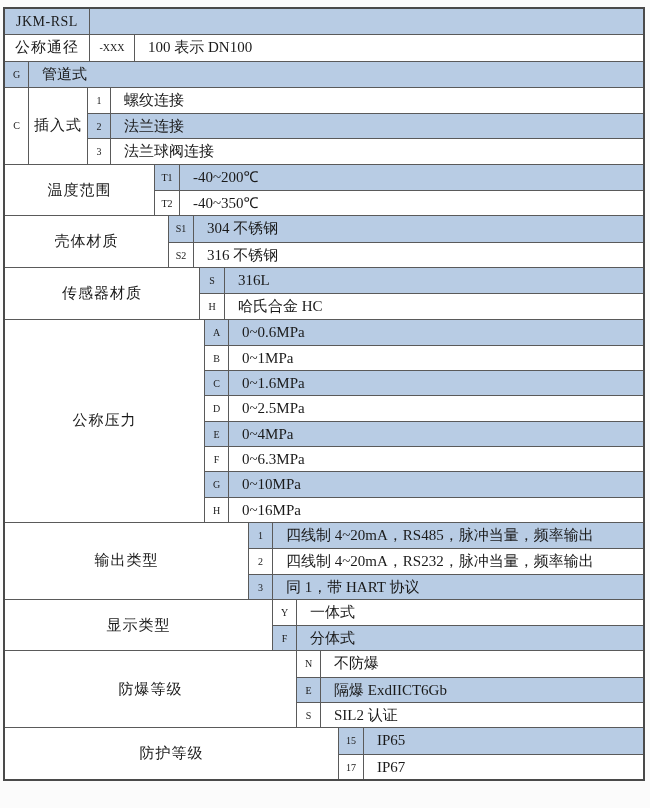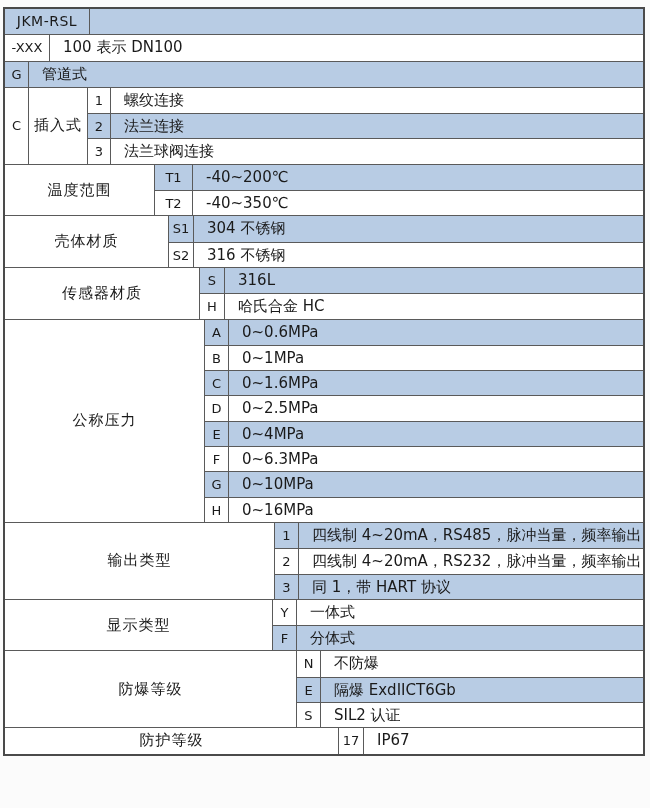--- a/index.html
+++ b/index.html
@@ -17,20 +17,21 @@
     font-family:"DejaVu Sans","Liberation Sans",sans-serif;
     font-size:15px;
     position:relative;
   }
   .table{
     position:absolute;
     left:3px; top:7px;
     width:642px;
     background:#bef264;
     border:2px solid var(--obd);
+    font-family:Liberation Serif, serif;
   }
   .row{display:flex;height:25.3px;line-height:25.2px;background:#fff}
   .row.hl{background:var(--hl)}
   .hdr .hdrmodel{
     width:85px;
     border-right:1px solid var(--bd);
     text-align:center;
     font-size:14px;
     letter-spacing:.5px;
   }
@@ -47,21 +48,21 @@
     border-right:1px solid var(--bd);
     letter-spacing:1px;
     background:#fff;
     flex-shrink:0;
   }
   .body{flex:1;min-width:0;display:flex;flex-direction:column}
   .body>*+*{border-top:1px solid var(--bd)}
   .code,.scode{
     border-right:1px solid var(--bd);
     text-align:center;
-    font-size:13px;
+    font-size:10px;
     flex-shrink:0;
   }
   .val{
     flex:1;min-width:0;
     padding-left:13px;
     white-space:nowrap;
     overflow:hidden;
   }
   .rowgroup{display:flex;background:#fff}
   .rowgroup>.code,.grp{
@@ -72,39 +73,40 @@
     border-right:1px solid var(--bd);
     letter-spacing:1px;
     flex-shrink:0;
   }
   .subrows{flex:1;min-width:0;display:flex;flex-direction:column}
   .subrows>*+*{border-top:1px solid var(--bd)}
 
   
   .sec0 .lbl{width:85px}  .sec0 .code{width:45px}
   .sec1 .lbl{width:127px} .sec1 .code{width:24px} .sec1 .grp{width:59px} .sec1 .scode{width:23px}
-  .sec2 .lbl{width:150px} .sec2 .code{width:38px}
+  .sec2 .lbl{width:150px} .sec2 .code{width:25px}
   .sec3 .lbl{width:164px} .sec3 .code{width:25px}
   .sec4 .lbl{width:195px} .sec4 .code{width:25px}
   .sec5 .lbl{width:200px} .sec5 .code{width:24px}
-  .sec6 .lbl{width:270px} .sec6 .code{width:24px}
+  .sec6 .lbl{width:244px} .sec6 .code{width:24px}
   .sec7 .lbl{width:268px} .sec7 .code{width:24px}
   .sec8 .lbl{width:292px} .sec8 .code{width:24px}
   .sec9 .lbl{width:334px} .sec9 .code{width:25px}
 </style>
 </head>
 <body>
 
 <div class="table">
   <div class="row hdr hl">
     <div class="hdrmodel">JKM-RSL</div>
     <div class="hdrtitle">热式气体质量流量计</div>
   </div>
   <div id="sections">
       <div class="sec sec0">
+        <div class="lbl">公称通径</div>
         <div class="body">
           <div class="row">
             <div class="code">-XXX</div>
             <div class="val">100 表示 DN100</div>
           </div>
         </div>
       </div>
       <div class="sec sec1">
         <div class="body">
           <div class="row hl">
@@ -250,20 +252,24 @@
           </div>
           <div class="row">
             <div class="code">S</div>
             <div class="val">SIL2 认证</div>
           </div>
         </div>
       </div>
       <div class="sec sec9">
         <div class="lbl">防护等级</div>
         <div class="body">
+          <div class="row hl">
+            <div class="code">15</div>
+            <div class="val">IP65</div>
+          </div>
           <div class="row">
             <div class="code">17</div>
             <div class="val">IP67</div>
           </div>
         </div>
       </div>
     </div>
 </div>
 
 </body></html>

